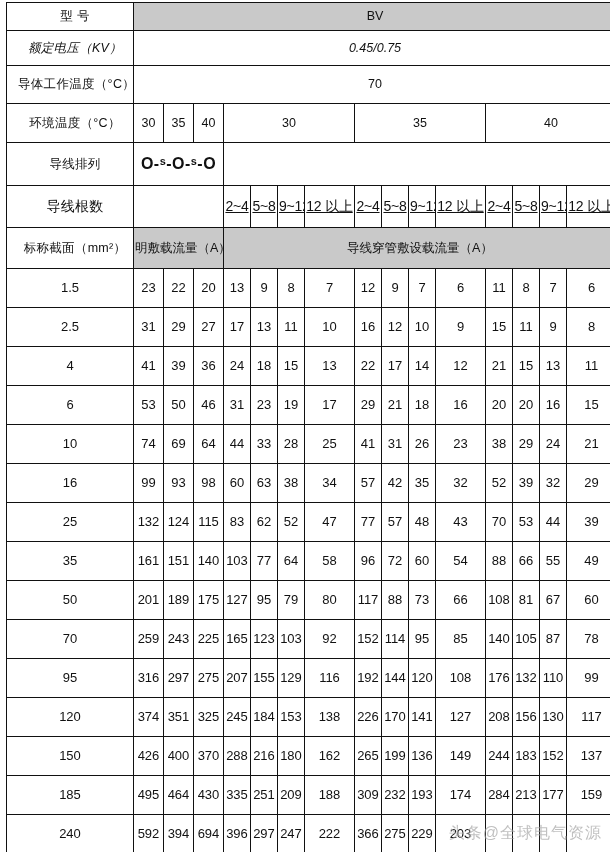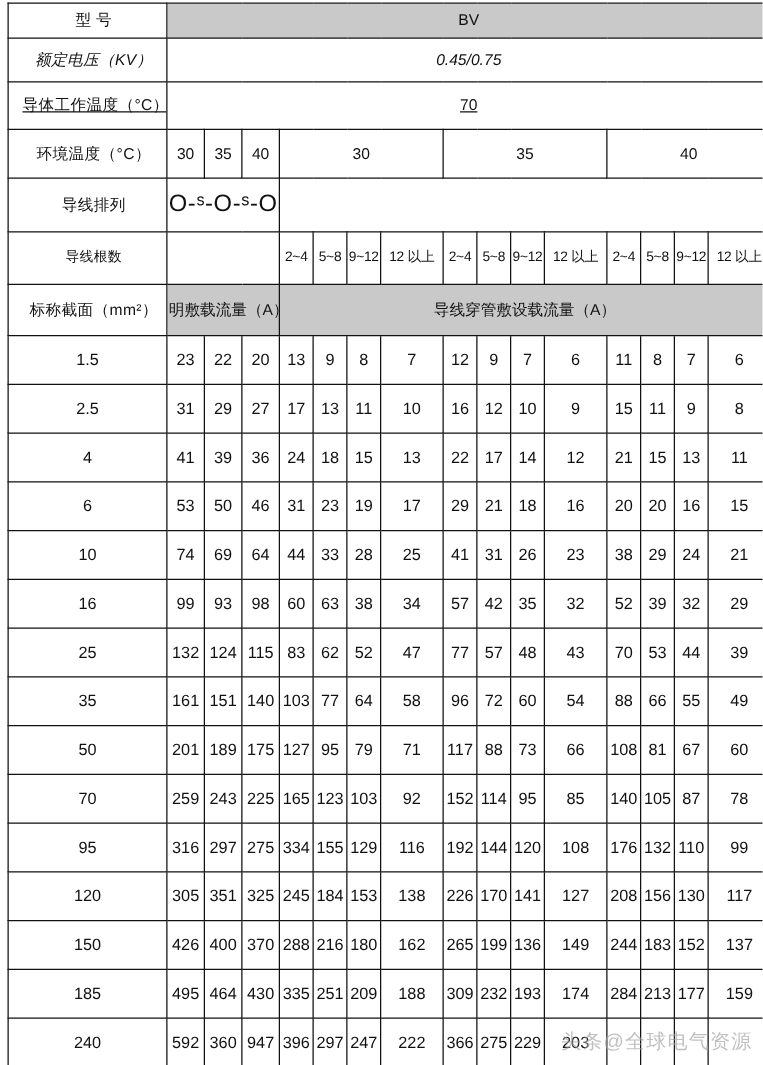--- a/index.html
+++ b/index.html
@@ -34,28 +34,28 @@
   }
   .lbl{
     font-size:12.5px;
     letter-spacing:.3px;
     padding-left:11px;
   }
   .gray{ background:#c9c9c9; }
   .blank{ background:#fff; }
   .r-model td{ height:27px; }
   .r-volt td{ height:34px;font-style:italic; }
-  .r-temp td{ height:37px;text-decoration:underline; }
+  .r-temp td{ height:37px; }
   .r-amb td{ height:38px;margin-left:16px; }
   .r-arr td{ height:42px; }
-  .r-num td{ height:41px; font-size:11px; }
+  .r-num td{ height:41px; font-size:14px; }
   .r-sec td{ height:40px; }
   .drow td{ height:38px; font-size:13px; }
-  .num-lbl{ font-size:11px; letter-spacing:-.2px; }
-  .arrsym{ font-size:19px; letter-spacing:.5px; }
+  .num-lbl{ font-size:11px; letter-spacing:-.2px;text-decoration:underline; }
+  .arrsym{ font-size:16px; letter-spacing:.5px;font-weight:bold; }
   .wm{
     position:absolute;
     right:8px;
     bottom:8px;
     font-size:16px;
     color:#9a9a9a;
     opacity:.62;
     letter-spacing:1px;
     pointer-events:none;
     font-family:Liberation Sans, sans-serif;
@@ -290,21 +290,21 @@
           <td>49</td>
         </tr>
         <tr class="drow">
           <td>50</td>
           <td>201</td>
           <td>189</td>
           <td>175</td>
           <td>127</td>
           <td>95</td>
           <td>79</td>
-          <td>71</td>
+          <td>80</td>
           <td>117</td>
           <td>88</td>
           <td>73</td>
           <td>66</td>
           <td>108</td>
           <td>81</td>
           <td>67</td>
           <td>60</td>
         </tr>
         <tr class="drow">
@@ -323,36 +323,36 @@
           <td>140</td>
           <td>105</td>
           <td>87</td>
           <td>78</td>
         </tr>
         <tr class="drow">
           <td>95</td>
           <td>316</td>
           <td>297</td>
           <td>275</td>
-          <td>334</td>
+          <td>207</td>
           <td>155</td>
           <td>129</td>
           <td>116</td>
           <td>192</td>
           <td>144</td>
           <td>120</td>
           <td>108</td>
           <td>176</td>
           <td>132</td>
           <td>110</td>
           <td>99</td>
         </tr>
         <tr class="drow">
           <td>120</td>
-          <td>305</td>
+          <td>374</td>
           <td>351</td>
           <td>325</td>
           <td>245</td>
           <td>184</td>
           <td>153</td>
           <td>138</td>
           <td>226</td>
           <td>170</td>
           <td>141</td>
           <td>127</td>
@@ -393,22 +393,22 @@
           <td>193</td>
           <td>174</td>
           <td>284</td>
           <td>213</td>
           <td>177</td>
           <td>159</td>
         </tr>
         <tr class="drow">
           <td>240</td>
           <td>592</td>
-          <td>360</td>
-          <td>947</td>
+          <td>394</td>
+          <td>694</td>
           <td>396</td>
           <td>297</td>
           <td>247</td>
           <td>222</td>
           <td>366</td>
           <td>275</td>
           <td>229</td>
           <td>203</td>
           <td></td>
           <td></td>

